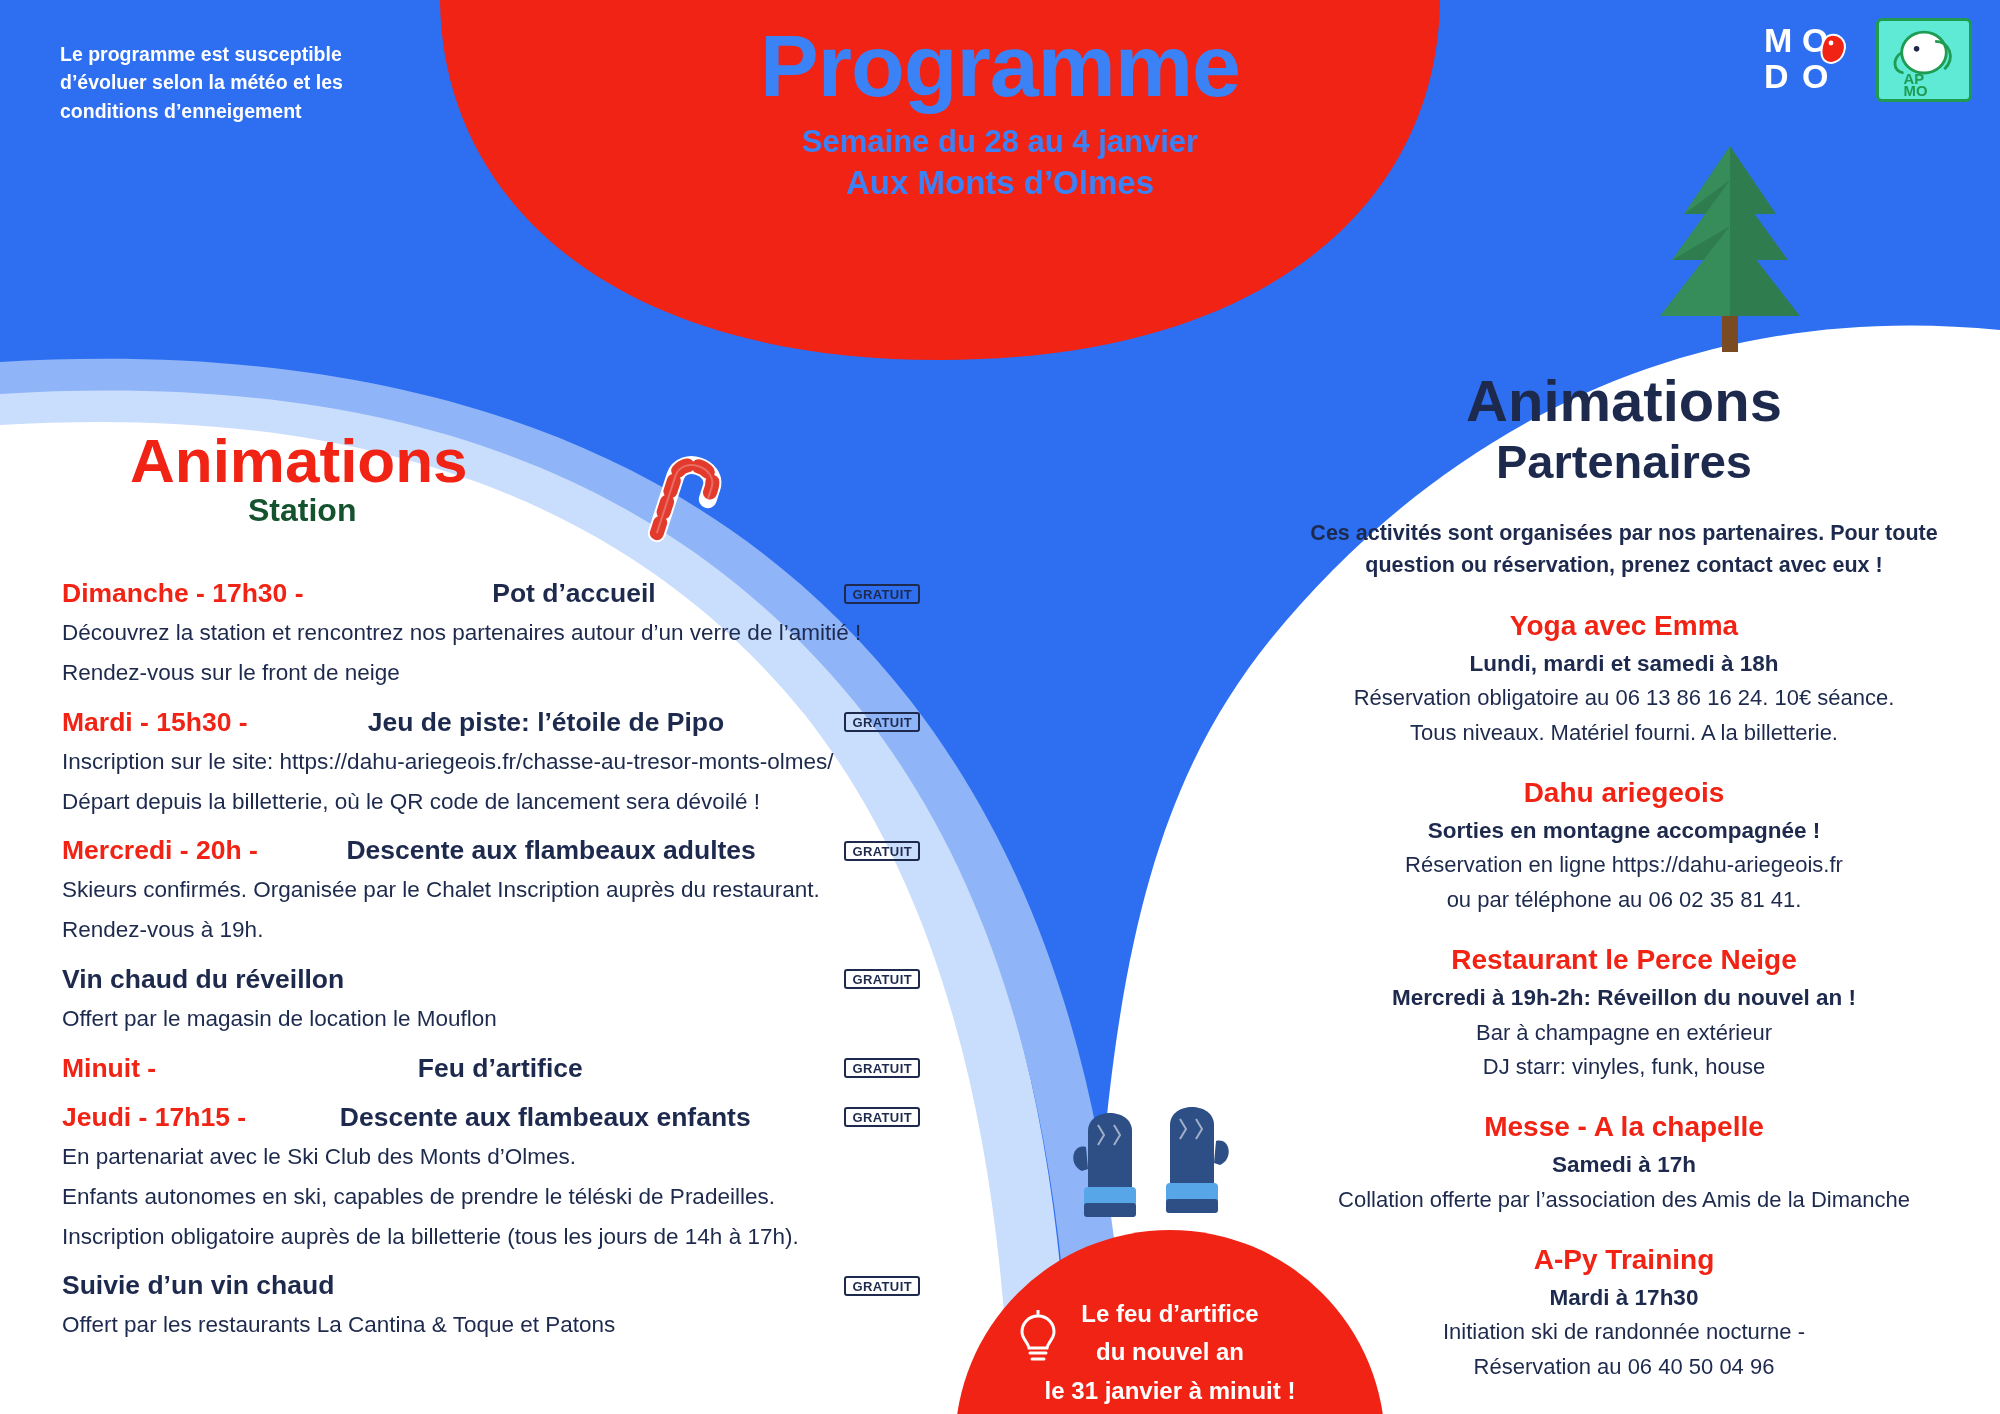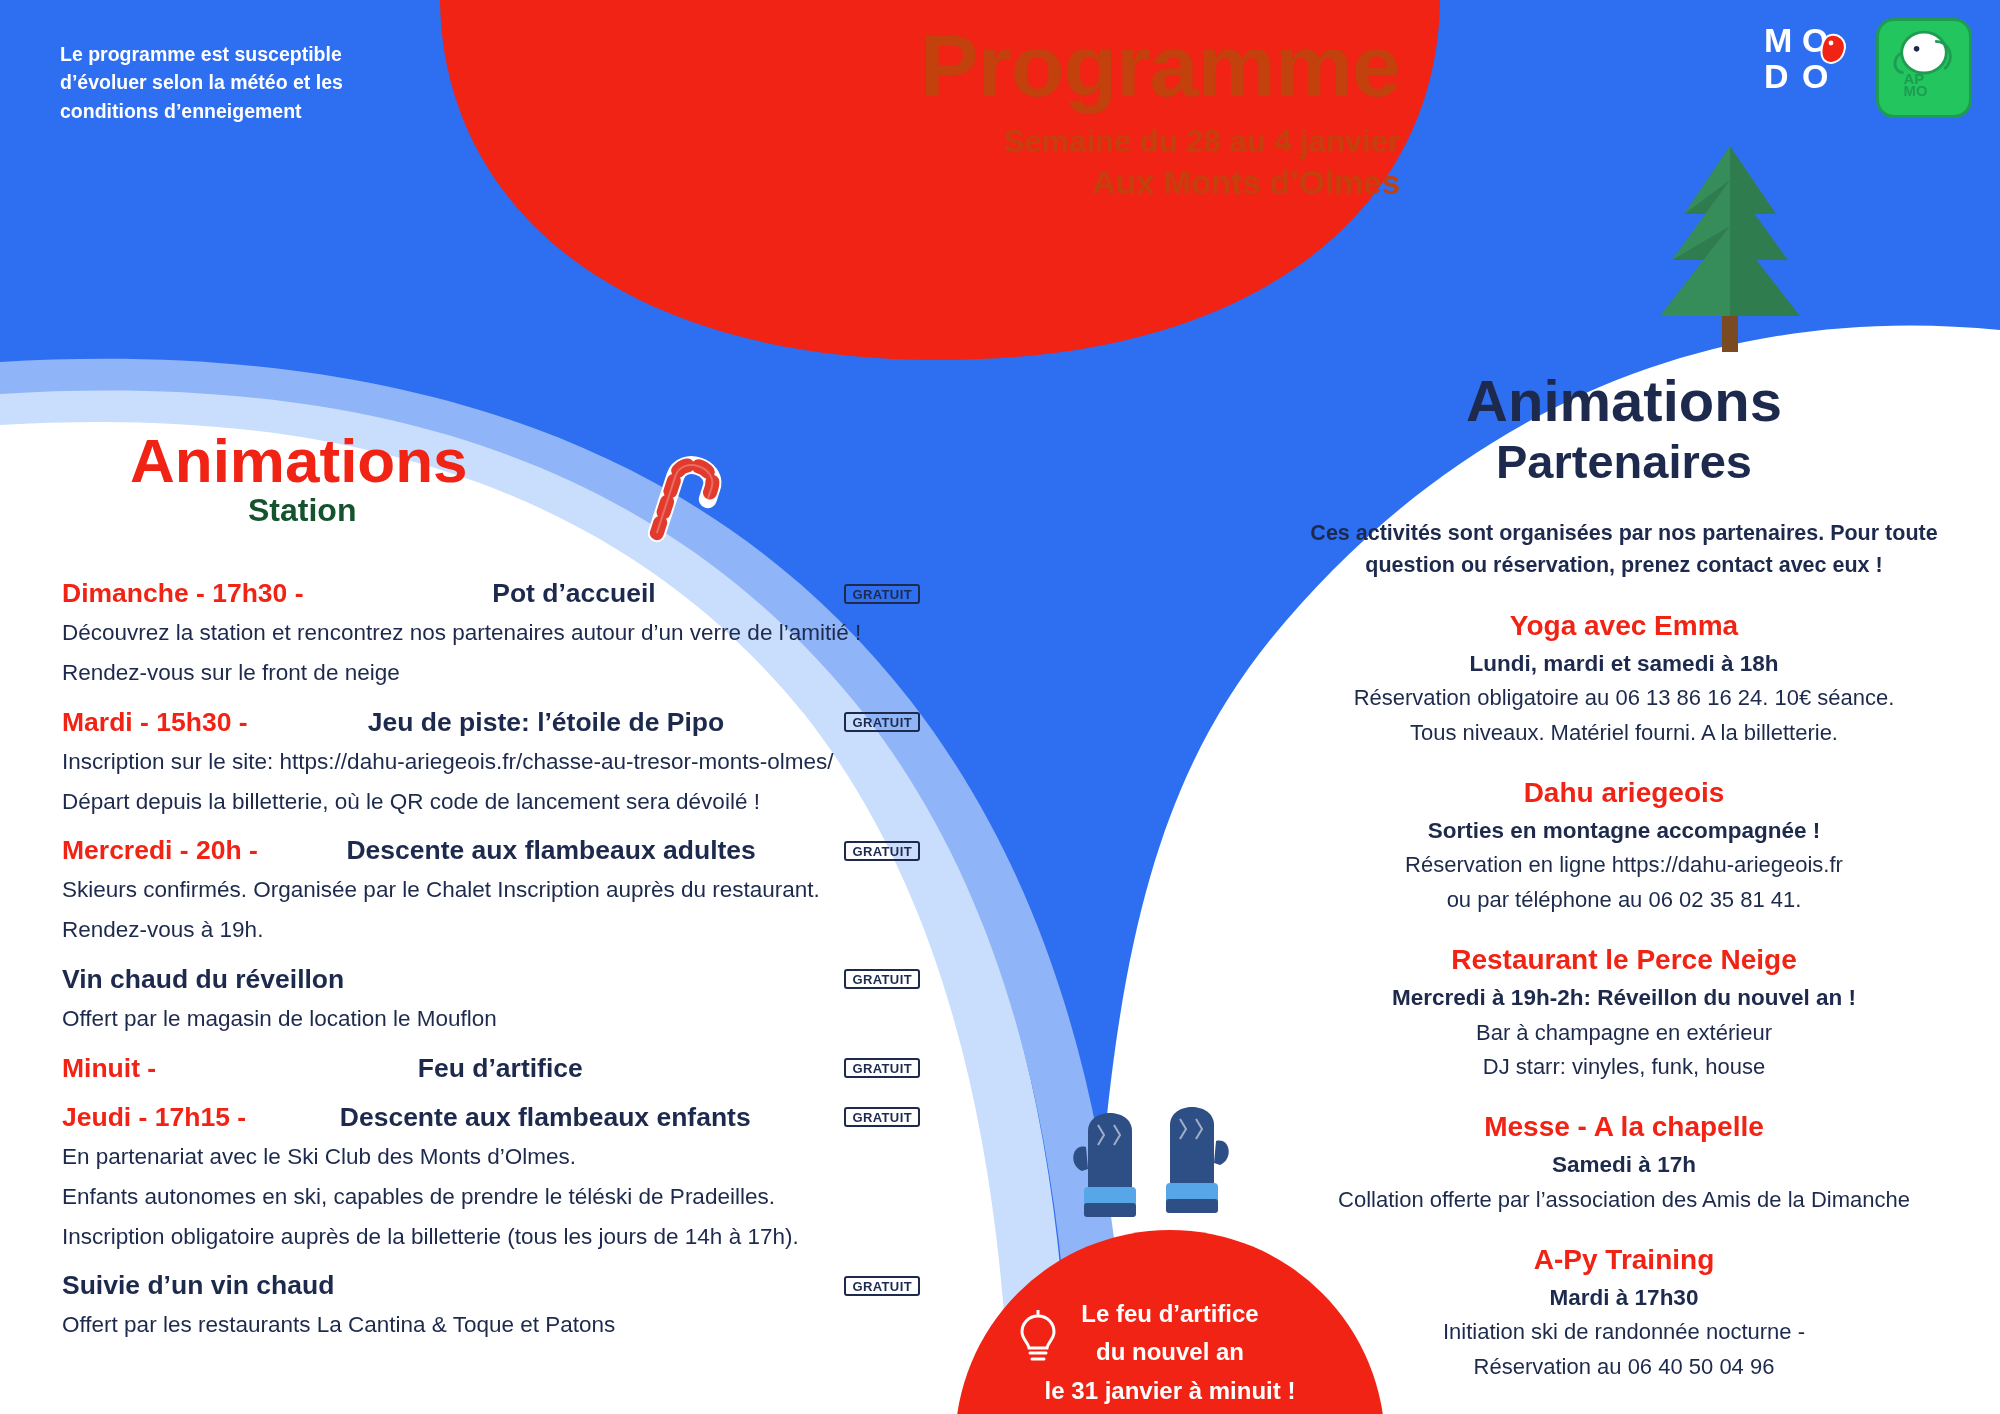--- a/index.html
+++ b/index.html
@@ -16,32 +16,32 @@
   
   .topnote {
     position: absolute; left: 60px; top: 40px; width: 300px;
     color: #ffffff; font-weight: bold; font-size: 19.5px; line-height: 1.45;
     text-align: left; z-index: 6;
   }
 
   
   .titleblock {
     position: absolute; left: 600px; top: 20px; width: 800px;
-    text-align: right; color: #c2410c; z-index: 6;
+    text-align: center; color: #3b82f6; z-index: 6;
   }
   .titleblock .main {
     font-size: 88px; font-weight: bold; letter-spacing: -1px; line-height: 1.05;
   }
   .titleblock .sub1 { font-size: 31px; font-weight: bold; margin-top: 12px; }
   .titleblock .sub2 { font-size: 33px; font-weight: bold; margin-top: 4px; }
 
   
   .logos { position: absolute; right: 28px; top: 18px; display: flex; gap: 18px; z-index: 7; }
   .logo-mdo { width: 96px; height: 78px; }
-  .logo-apmo { width: 96px; height: 100px; background: #22c55e; border: 3px solid #1f9b52; border-radius: 18px; }
+  .logo-apmo { width: 96px; height: 84px; background: #5eead4; border: 3px solid #1f9b52; border-radius: 6px; }
 
   
   .left-col { position: absolute; left: 0; top: 430px; width: 960px; z-index: 5; }
   .head-anim {
     position: relative; padding-left: 130px;
   }
   .head-anim .l1 { color: #f02314; font-size: 62px; font-weight: bold; line-height: 1; }
   .head-anim .l2 { color: #14532d; font-size: 32px; font-weight: bold; margin-left: 118px; }
   .candy { position: absolute; left: 630px; top: 10px; width: 110px; height: 110px; }
 

